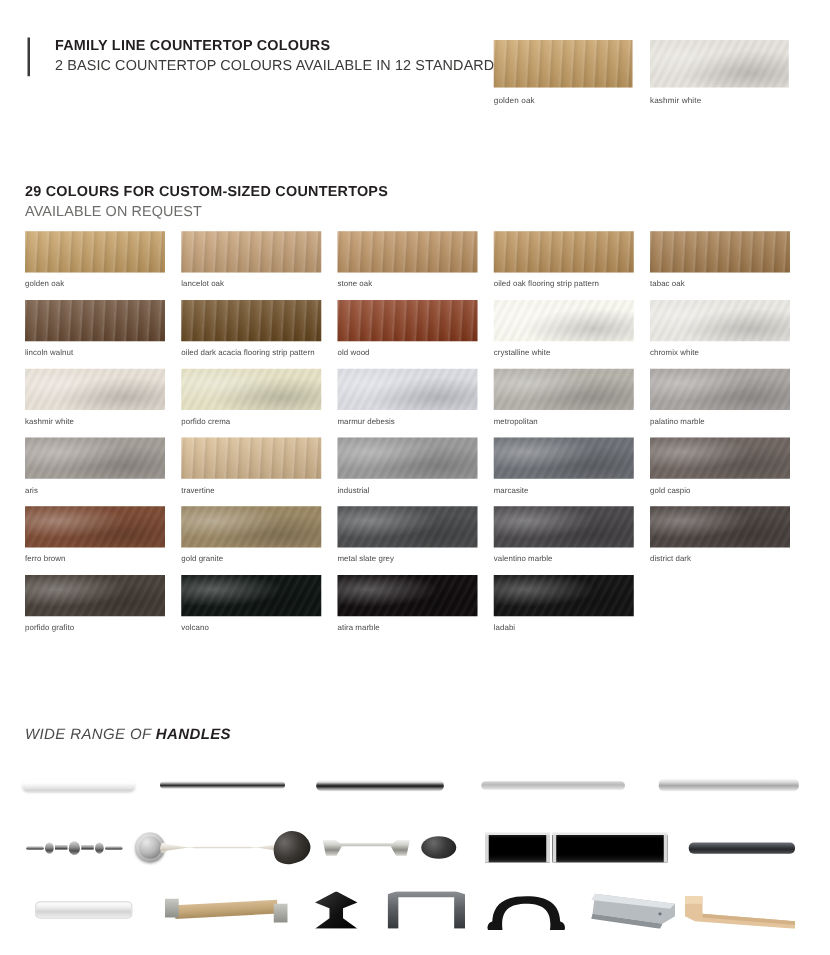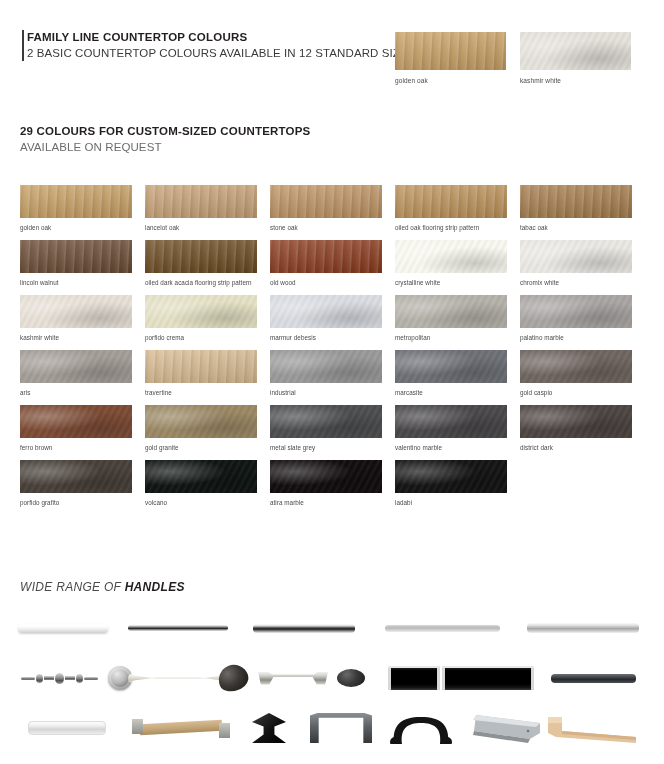--- a/index.html
+++ b/index.html
@@ -7,37 +7,37 @@
     width: 664px; height: 764px;
     background: #ffffff;
     font-family: "Liberation Sans", sans-serif;
     color: #231f20;
     position: relative;
     overflow: hidden;
   }
 
   
   .family-section { position: absolute; left: 0; top: 0; width: 664px; height: 115px; }
-  .family-head { position: absolute; left: 22px; top: 30px; border-left: 2px solid #3b3a38; padding-left: 3px; }
+  .family-head { position: absolute; left: 22px; top: 30px; border-left: 2px solid #3b3a38; padding-left: 20px; }
   .family-title {
     font-size: 11.5px; font-weight: bold; letter-spacing: .2px;
     color: #231f20; line-height: 15px;
   }
   .family-sub {
     font-size: 11.5px; font-weight: normal; letter-spacing: .1px;
     color: #3b3a38; line-height: 15px; margin-top: 1px;
   }
 
   .family-swatches { position: absolute; left: 395px; top: 32px; }
   .fsw { position: absolute; top: 0; }
   .fsw .chip { width: 111px; height: 38px; }
   .fsw .cap { font-size: 6.5px; color: #4a4a4a; margin-top: 7px; letter-spacing: .1px; }
 
   
-  .custom-head { position: absolute; left: 20px; top: 124px; }
+  .custom-head { position: absolute; left: 20px; top: 147px; }
   .custom-title { font-size: 11.5px; font-weight: bold; color: #231f20; letter-spacing: .2px; line-height: 15px; }
   .custom-sub { font-size: 11.5px; color: #6d6c6a; letter-spacing: .1px; line-height: 15px; margin-top: 1px; }
 
   .grid { position: absolute; left: 0; top: 185px; width: 664px; }
   .cell { position: absolute; width: 112px; }
   .cell .chip { width: 112px; height: 33px; display: block; }
   .cell .cap {
     font-size: 6.3px; color: #4a4a4a; margin-top: 6px;
     line-height: 8px; letter-spacing: .05px; display: block;
   }

